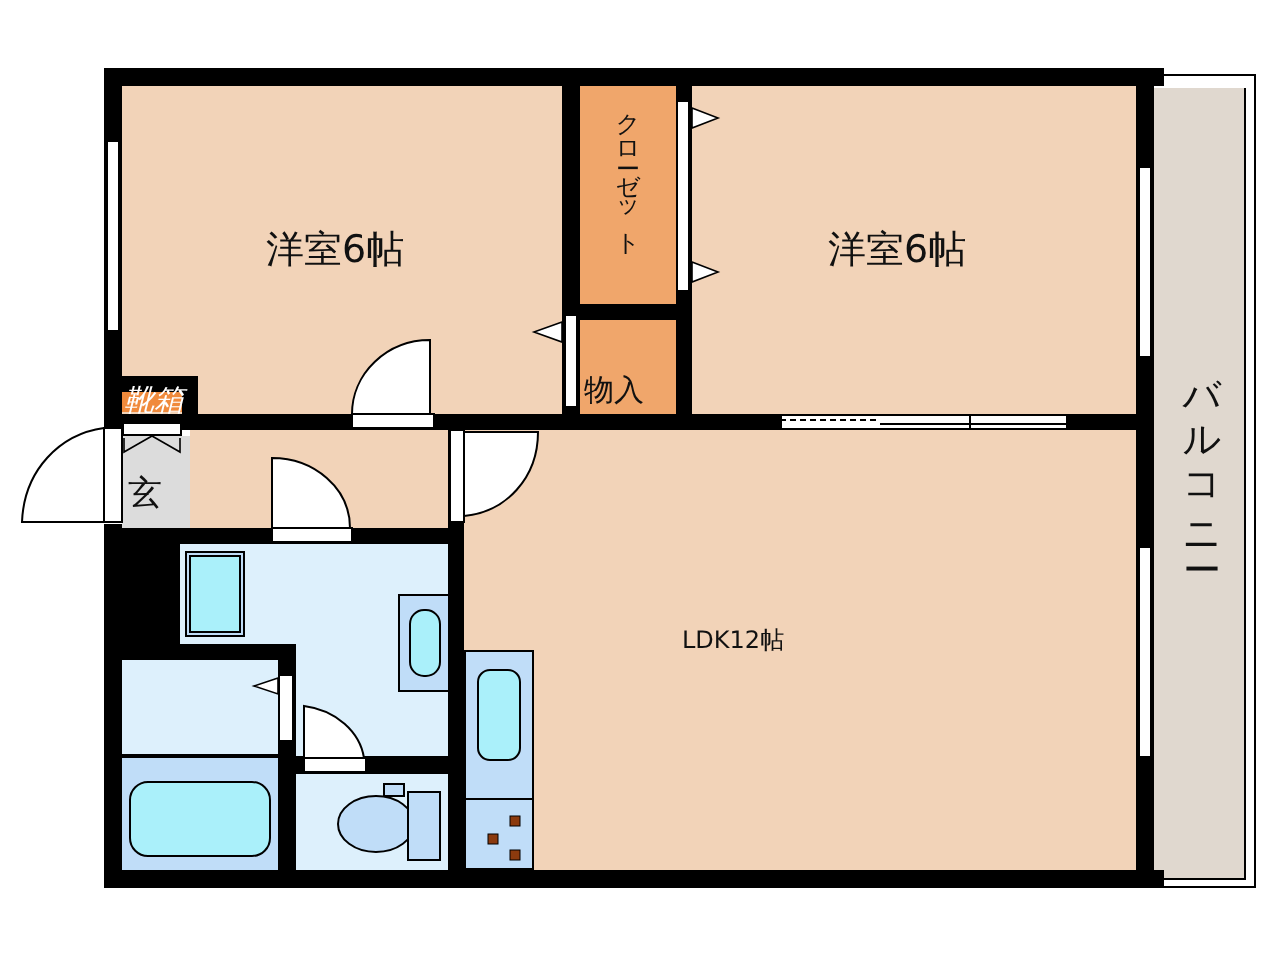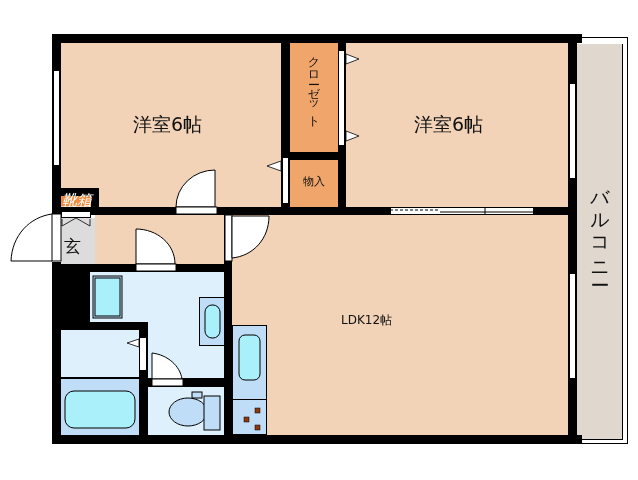--- a/index.html
+++ b/index.html
@@ -124,17 +124,17 @@
 </svg>
 <svg style="left:232px;top:400px;" width="36" height="36">
   <rect x="23" y="8" width="5" height="5" fill="#8b3a0e" stroke="#000" stroke-width="0.5"></rect>
   <rect x="12" y="17" width="5" height="5" fill="#8b3a0e" stroke="#000" stroke-width="0.5"></rect>
   <rect x="23" y="25" width="5" height="5" fill="#8b3a0e" stroke="#000" stroke-width="0.5"></rect>
 </svg>
 
 <div class="label" style="left:133px;top:112px;font-size:19px;">洋室6帖</div>
 <div class="label" style="left:414px;top:112px;font-size:19px;">洋室6帖</div>
 <div class="label" style="left:305px;top:48px;font-size:12px;writing-mode:vertical-rl;letter-spacing:1px;">クローゼット</div>
-<div class="label" style="left:292px;top:174px;font-size:11px;margin-left:11px;">物入</div>
+<div class="label" style="left:292px;top:186px;font-size:15px;">物入</div>
 <div class="label" style="left:62px;top:195px;font-size:15px;color:#fff;line-height:11px;font-style:italic;">靴箱</div>
 <div class="label" style="left:64px;top:235px;font-size:17px;">玄</div>
 <div class="label" style="left:341px;top:312px;font-size:12px;">LDK12帖</div>
 <div class="label" style="left:588px;top:176px;font-size:19px;writing-mode:vertical-rl;letter-spacing:3px;">バルコニー</div>
 
 </body></html>

